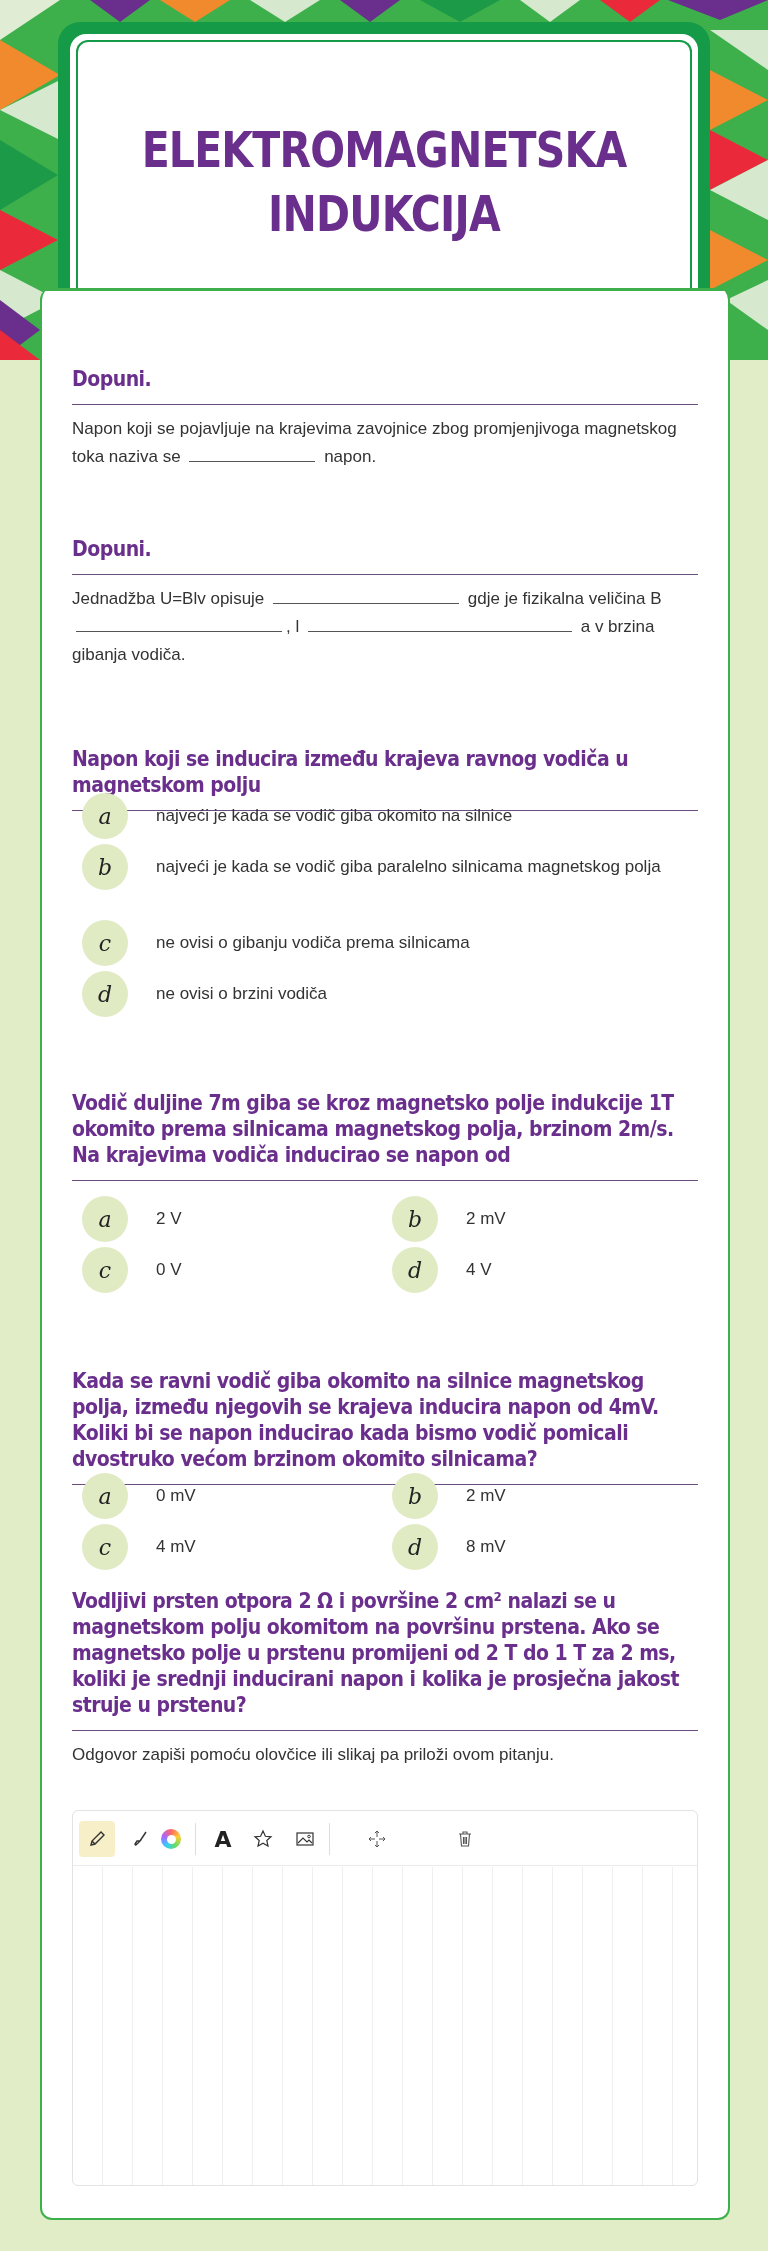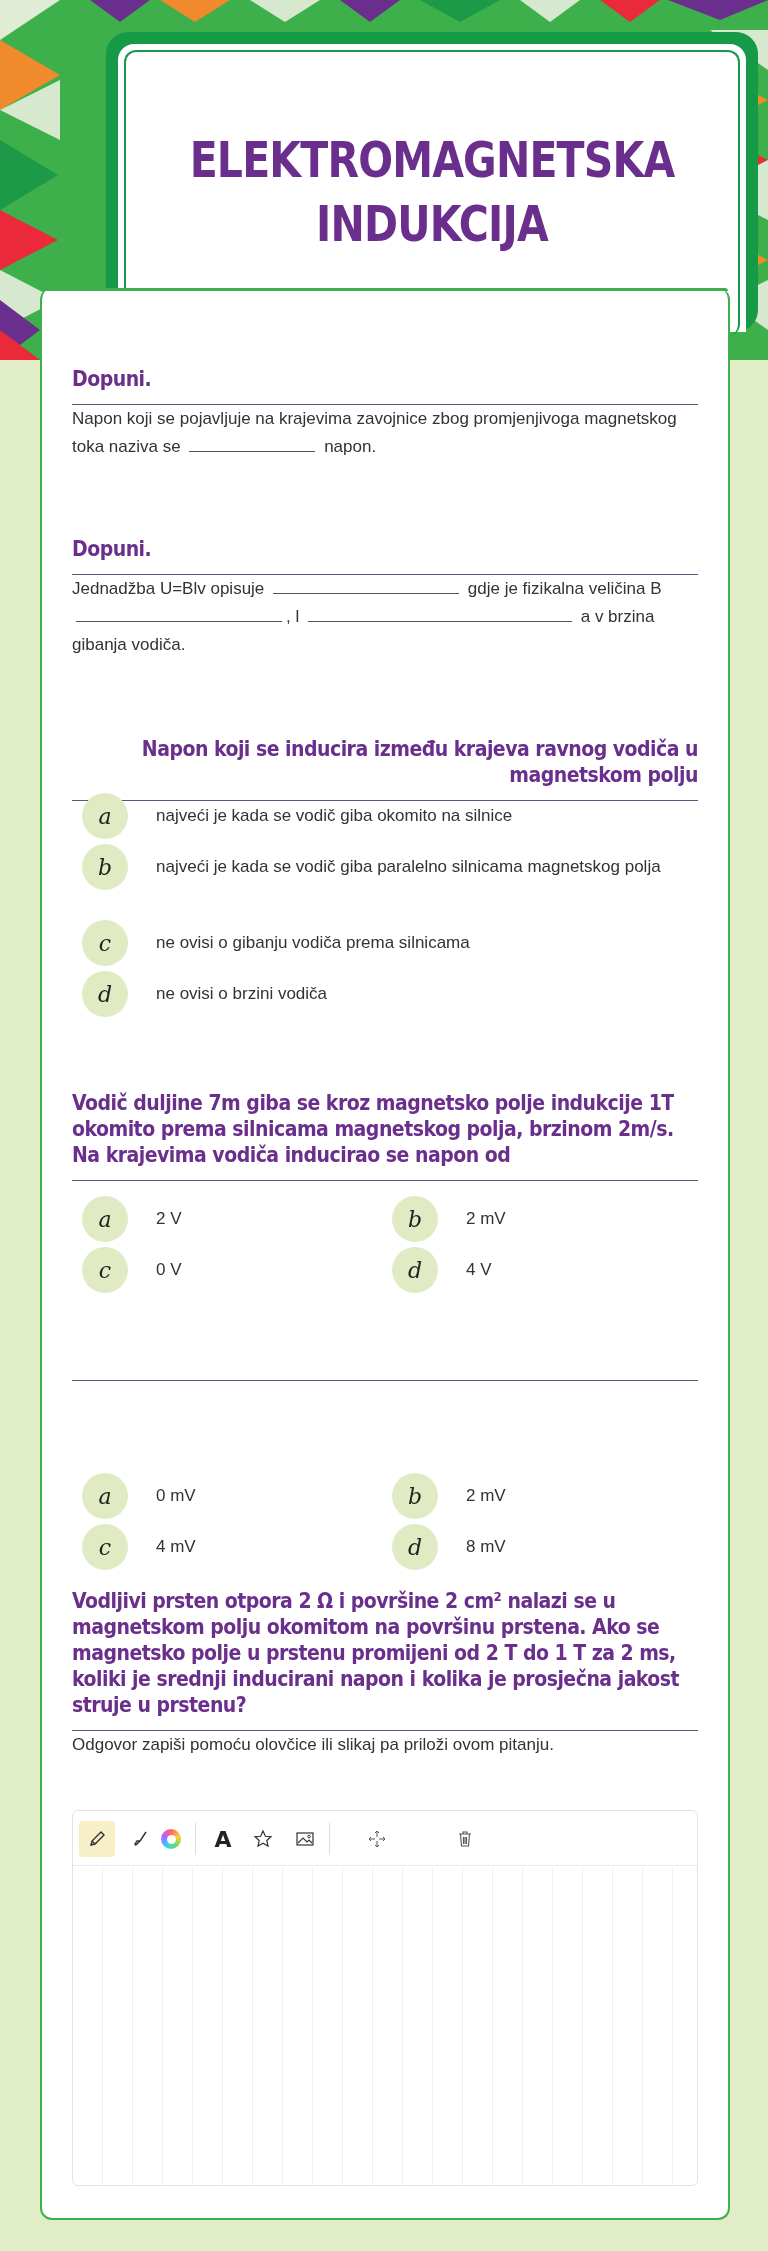--- a/index.html
+++ b/index.html
@@ -7,22 +7,22 @@
     width:768px; height:2251px; position:relative; overflow:hidden;
     background:#e1edc6;
     font-family:"Liberation Sans", sans-serif;
   }
   .pattern {
     position:absolute; left:0; top:0; width:768px; height:360px; overflow:hidden;
     background:#3db04b;
   }
   .pattern svg { display:block; }
   .title-card {
-    position:absolute; left:58px; top:32px; width:652px; height:300px;
-    background:#159a48; border-radius:22px;margin-left:48px;
+    position:absolute; left:58px; top:22px; width:652px; height:300px;
+    background:#159a48; border-radius:22px;
   }
   .title-inner {
     position:absolute; left:12px; top:12px; right:12px; bottom:0;
     background:#fff; border-radius:16px 16px 0 0;
   }
   .title-inner2 {
     position:absolute; left:6px; top:6px; right:6px; bottom:-4px;
     border:2px solid #159a48; border-radius:12px; border-bottom:none;
   }
   .page-title {
@@ -38,21 +38,21 @@
   .content-card::before {
     content:""; position:absolute; left:0; right:0; top:0; height:3px; background:#3db04b; border-radius:12px 12px 0 0;
   }
   .q { position:absolute; left:30px; width:626px; }
   .q-title {
     color:#6a2e8c; font-family:"DejaVu Sans Condensed","DejaVu Sans", sans-serif;
     font-weight:bold; font-size:21px; line-height:26px; letter-spacing:-0.5px;
     transform-origin:left top;
   }
   .q-rule { height:1px; background:#6a4c7e; margin-top:12px; }
-  .q-text { color:#333; font-size:17px; line-height:28px; }
+  .q-text { color:#333; font-size:17px; line-height:28px; margin-top:10px; }
   .blank {
     display:inline-block; border-bottom:1.5px solid #555; height:18px; vertical-align:baseline; margin:0 4px;
   }
   .opt { position:absolute; display:flex; align-items:flex-start; }
   .opt-badge {
     width:46px; height:46px; border-radius:50%; background:#e0ebc4; flex:none;
     display:flex; align-items:center; justify-content:center;
     font-family:"DejaVu Serif", serif; font-style:italic; font-size:22px; color:#222;
   }
   .opt-text { color:#333; font-size:17px; line-height:26px; margin-left:28px; padding-top:10px; width:520px; }
@@ -131,21 +131,21 @@
       <span class="blank" style="width:186px;"></span>
       <span>gdje je fizikalna veličina</span>
       <span>B</span>
       <span class="blank" style="width:206px;"></span><span>, l</span>
       <span class="blank" style="width:264px;"></span>
       <span>a v brzina</span>
       <span>gibanja vodiča.</span>
     </div>
   </div>
 
-  <div class="q" style="top:448px;text-align:right;">
+  <div class="q" style="top:458px;">
     <div class="q-title">Napon koji se inducira između krajeva ravnog vodiča u magnetskom polju</div>
     <div class="q-rule"></div>
   </div>
   <div class="opt" style="left:40px; top:505px;">
     <div class="opt-badge">a</div>
     <div class="opt-text">najveći je kada se vodič giba okomito na silnice</div>
   </div>
   <div class="opt" style="left:40px; top:556px;">
     <div class="opt-badge">b</div>
     <div class="opt-text">najveći je kada se vodič giba paralelno silnicama magnetskog polja</div>
@@ -174,20 +174,21 @@
   <div class="opt" style="left:40px; top:959px;">
     <div class="opt-badge">c</div>
     <div class="opt-text short">0 V</div>
   </div>
   <div class="opt" style="left:350px; top:959px;">
     <div class="opt-badge">d</div>
     <div class="opt-text short">4 V</div>
   </div>
 
   <div class="q" style="top:1080px;">
+    <div class="q-title">Kada se ravni vodič giba okomito na silnice magnetskog polja, između njegovih se krajeva inducira napon od 4mV. Koliki bi se napon inducirao kada bismo vodič pomicali dvostruko većom brzinom okomito silnicama?</div>
     <div class="q-rule"></div>
   </div>
   <div class="opt" style="left:40px; top:1185px;">
     <div class="opt-badge">a</div>
     <div class="opt-text short">0 mV</div>
   </div>
   <div class="opt" style="left:350px; top:1185px;">
     <div class="opt-badge">b</div>
     <div class="opt-text short">2 mV</div>
   </div>

